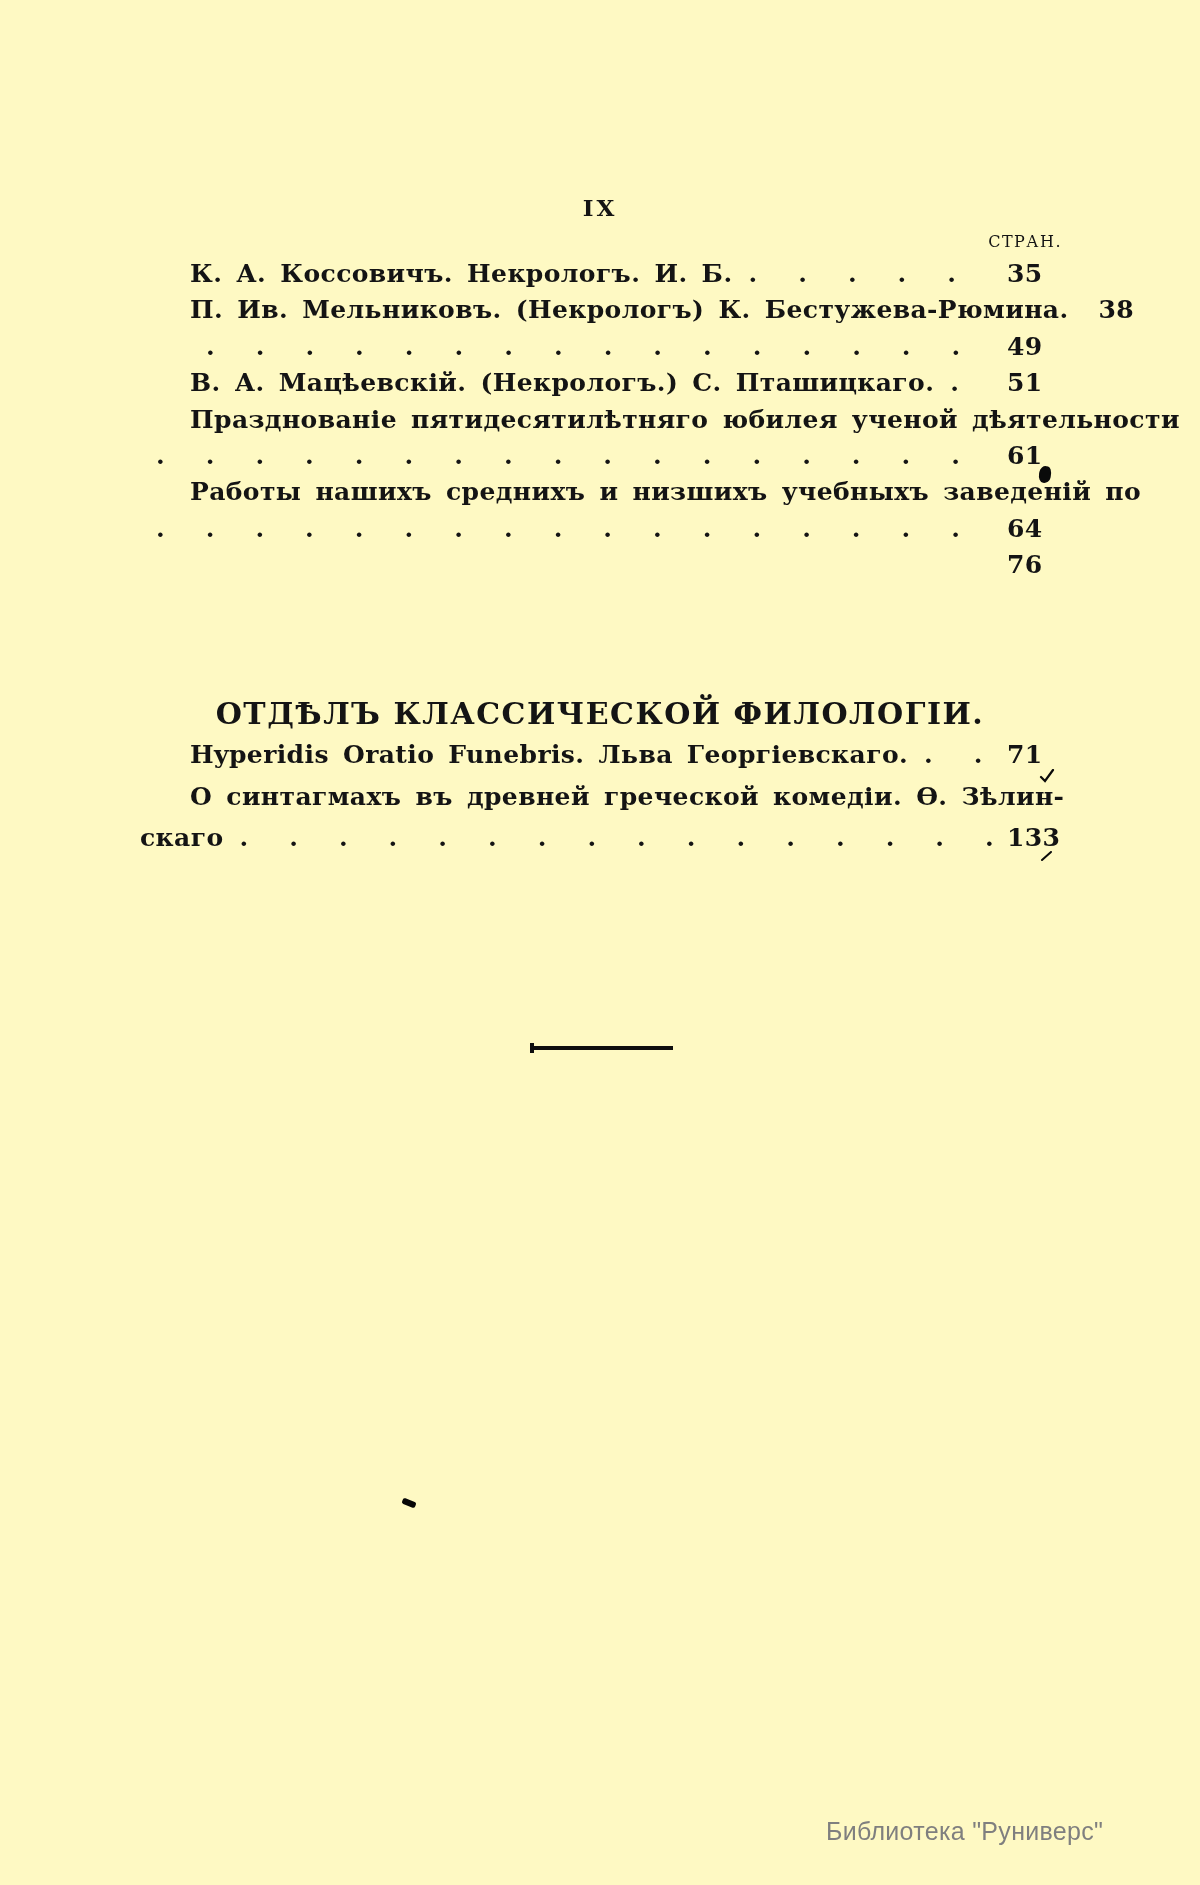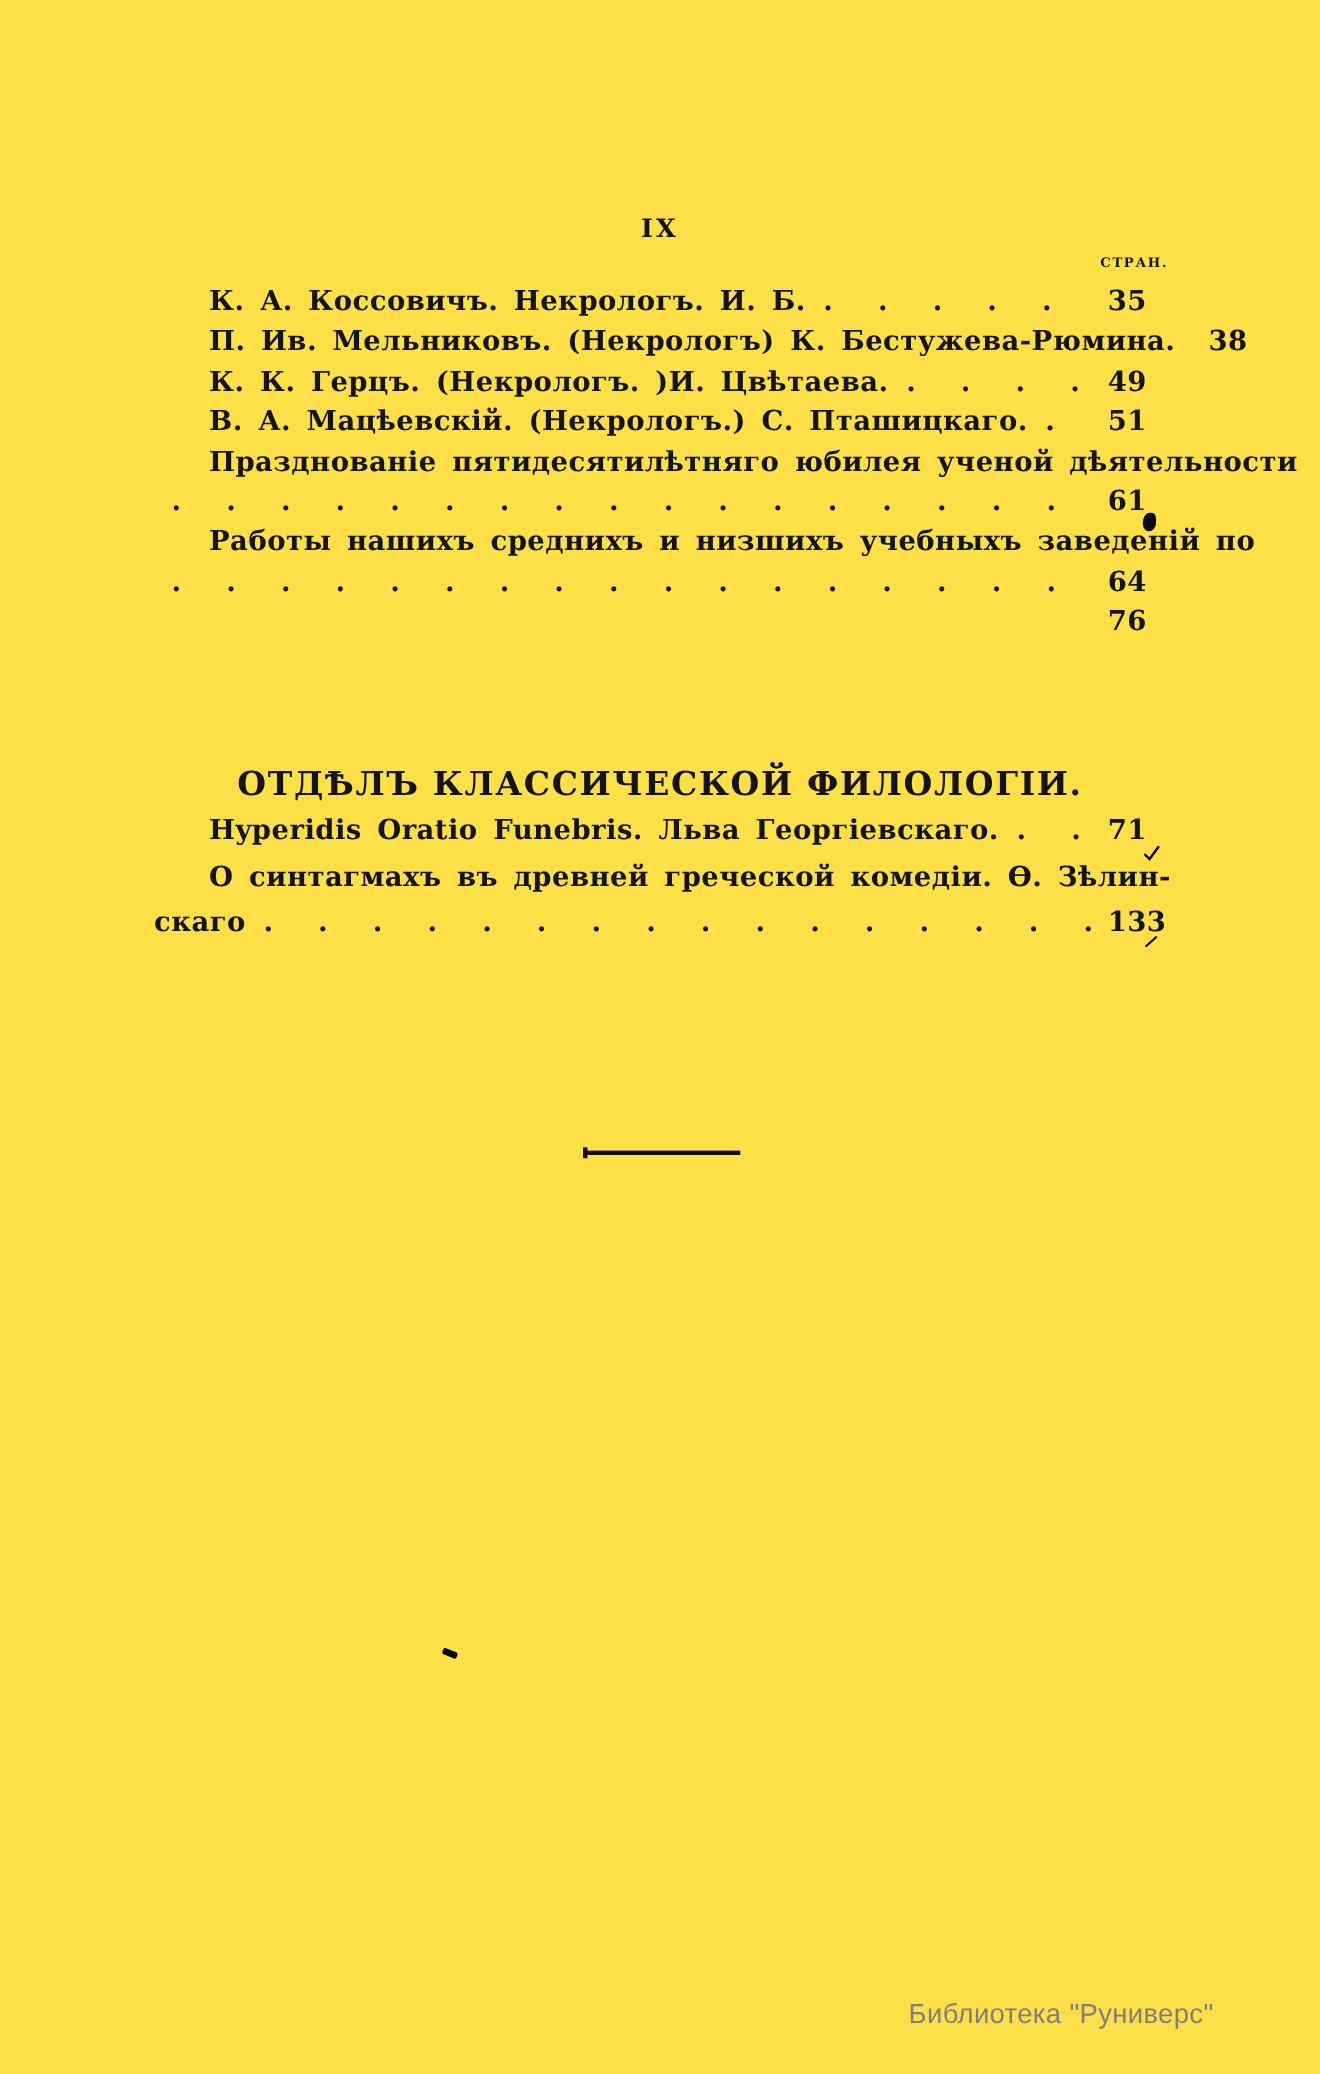--- a/index.html
+++ b/index.html
@@ -1,28 +1,28 @@
 <!DOCTYPE html>
 <html lang="ru"><head>
 <meta charset="utf-8">
 <style>
   html,body { margin:0; padding:0; background:#e8e8e8; }
   .page {
     position:relative; width:1200px; height:1885px; margin:0 auto;
-    background:#fde047; overflow:hidden;
+    background:#fef9c3; overflow:hidden;
     font-family:"DejaVu Serif","Liberation Serif",serif;
     color:#141414;
   }
   .folio {
     position:absolute; top:194px; left:0; width:100%;
     text-align:center; font-size:23px; font-weight:bold; letter-spacing:3px;
   }
   .stran {
     position:absolute; top:232px; right:138px;
-    font-size:12px; font-weight:bold; letter-spacing:1.5px;
+    font-size:16px; font-weight:normal; letter-spacing:1.5px;
   }
   .toc { position:absolute; left:140px; top:256px; width:925px; }
   .toc2 { position:absolute; left:140px; top:734px; width:925px; }
   .toc-row {
     display:flex; align-items:baseline;
     height:36.4px; line-height:36.4px;
     font-size:25px; font-weight:bold;
     word-spacing:5px; letter-spacing:0.4px;
   }
   .toc2 .toc-row { height:41.6px; line-height:41.6px; }
@@ -74,21 +74,20 @@
       <span class="entry-text">К. А. Коссовичъ. Некрологъ. И. Б.</span>
       <span class="dots">........................................</span>
       <span class="pagenum">35</span>
     </div>
     <div class="toc-row indent">
       <span class="entry-text">П. Ив. Мельниковъ. (Некрологъ) К. Бестужева-Рюмина.</span>
       <span class="dots">........................................</span>
       <span class="pagenum">38</span>
     </div>
     <div class="toc-row indent">
-      <span class="entry-text">К. К. Герцъ. (Некрологъ. )И. Цвѣтаева.</span>
       <span class="dots">........................................</span>
       <span class="pagenum">49</span>
     </div>
     <div class="toc-row indent">
       <span class="entry-text">В. А. Мацѣевскій. (Некрологъ.) С. Пташицкаго.</span>
       <span class="dots">........................................</span>
       <span class="pagenum">51</span>
     </div>
     <div class="toc-row indent">
       <span class="entry-text">Празднованіе пятидесятилѣтняго юбилея ученой дѣятельности</span>

